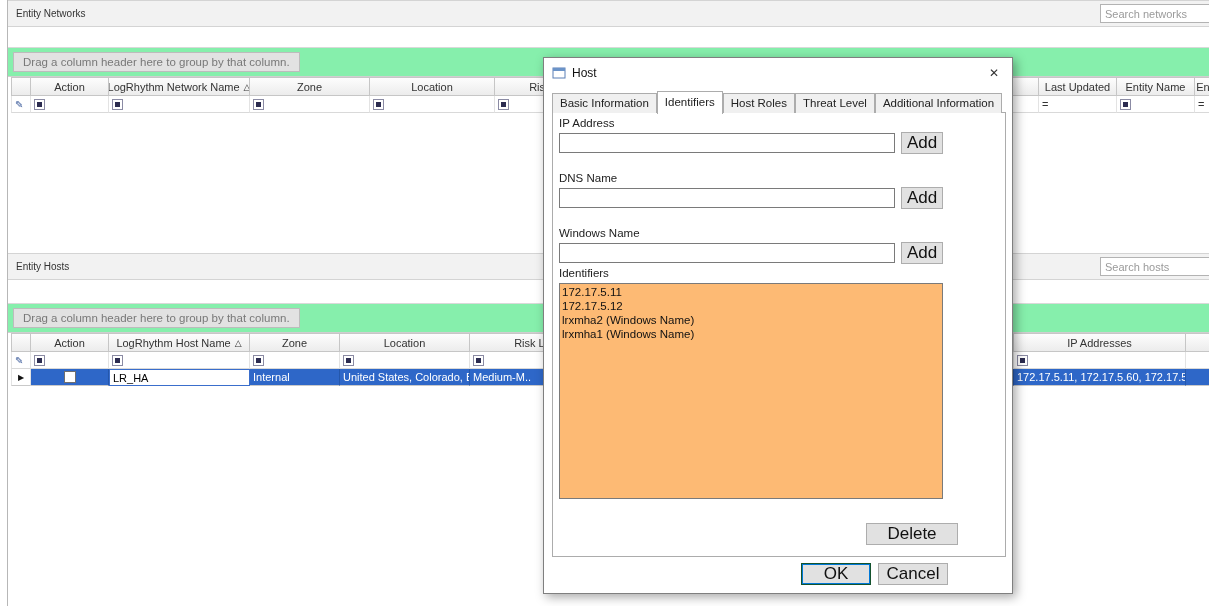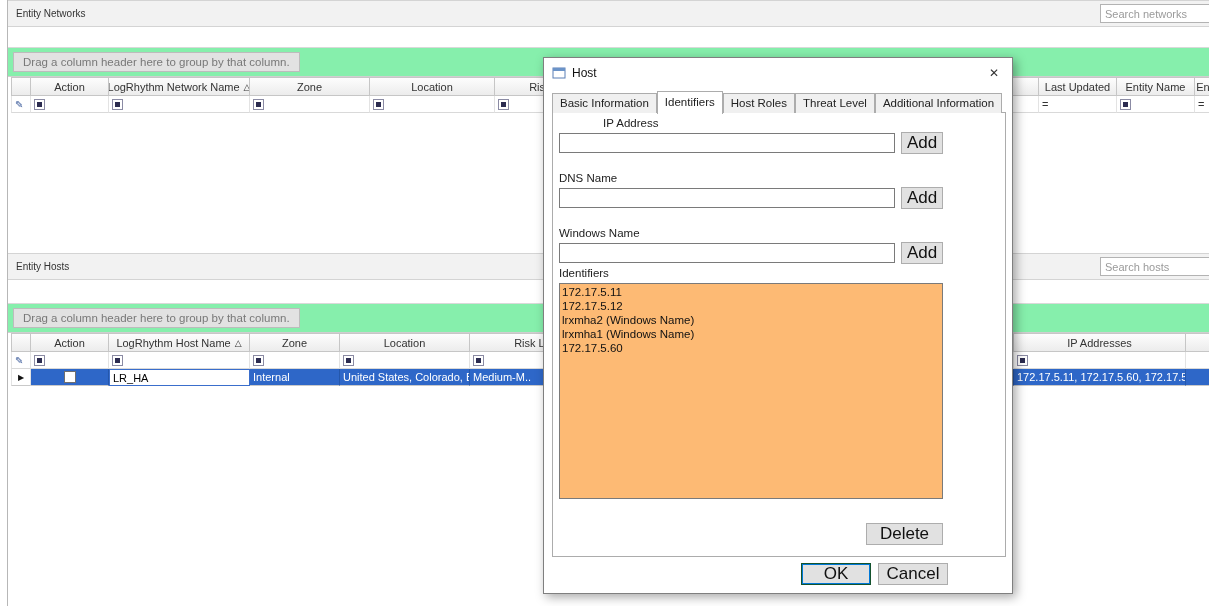--- a/index.html
+++ b/index.html
@@ -263,39 +263,38 @@
 
   <div class="tabs">
     <div class="tab">Basic Information</div>
     <div class="tab active">Identifiers</div>
     <div class="tab">Host Roles</div>
     <div class="tab">Threat Level</div>
     <div class="tab">Additional Information</div>
   </div>
 
   <div class="tabbody">
-    <span class="flabel" style="left:6px;top:4px;margin-left:44px;">IP Address</span>
+    <span class="flabel" style="left:6px;top:4px;">IP Address</span>
     <input class="finput" style="left: 6px; top: 20px;" type="text" value="">
     <div class="btn" style="left:348px;top:19px;width:42px;height:22px;">Add</div>
 
     <span class="flabel" style="left:6px;top:59px;">DNS Name</span>
     <input class="finput" style="left: 6px; top: 75px;" type="text" value="">
     <div class="btn" style="left:348px;top:74px;width:42px;height:22px;">Add</div>
 
     <span class="flabel" style="left:6px;top:114px;">Windows Name</span>
     <input class="finput" style="left: 6px; top: 130px;" type="text" value="">
     <div class="btn" style="left:348px;top:129px;width:42px;height:22px;">Add</div>
 
     <span class="flabel" style="left:6px;top:154px;">Identifiers</span>
     <div class="listbox">
       <div class="li">172.17.5.11</div>
       <div class="li">172.17.5.12</div>
       <div class="li">lrxmha2 (Windows Name)</div>
       <div class="li">lrxmha1 (Windows Name)</div>
-      <div class="li">172.17.5.60</div>
-    </div>
-
-    <div class="btn" style="left:313px;top:410px;width:77px;height:22px;">Delete</div>
+    </div>
+
+    <div class="btn" style="left:313px;top:410px;width:92px;height:22px;">Delete</div>
   </div>
 
   <div class="btn default" style="left:257px;top:505px;width:70px;height:22px;">OK</div>
   <div class="btn" style="left:334px;top:505px;width:70px;height:22px;">Cancel</div>
 </div>
 
 </body></html>

